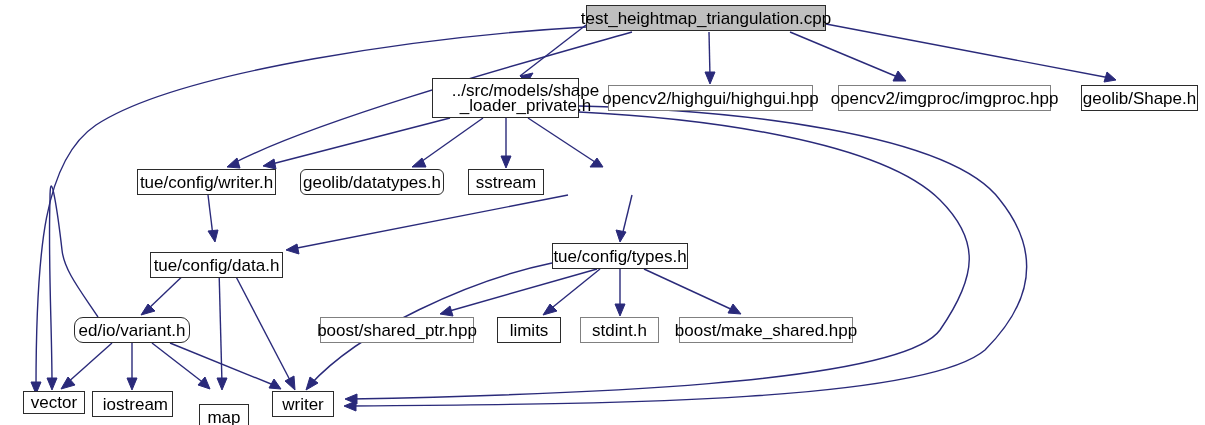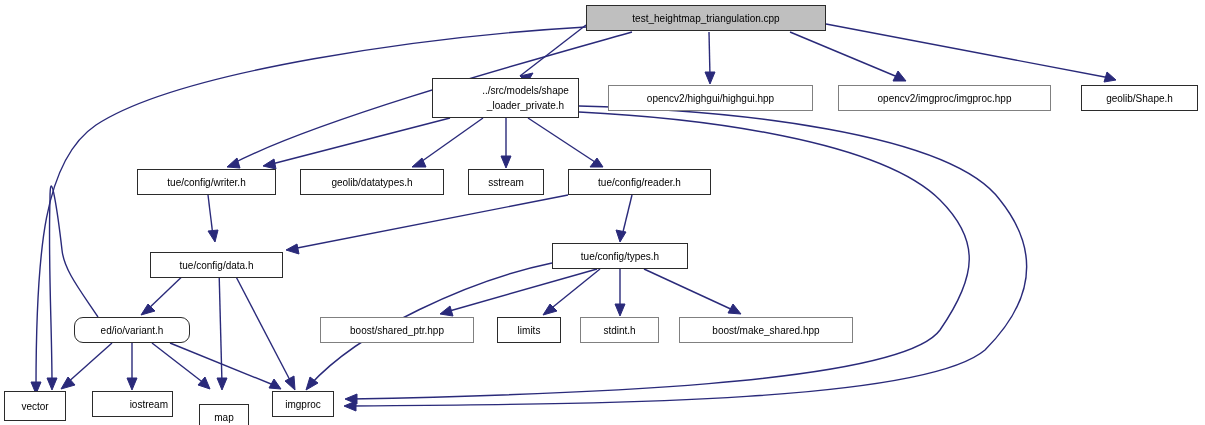--- a/index.html
+++ b/index.html
@@ -28,21 +28,21 @@
   .node {
     position: absolute;
     box-sizing: border-box;
     display: flex;
     align-items: center;
     justify-content: center;
     text-align: center;
     background: #ffffff;
     border: 1px solid #808080;
     color: #000000;
-    font-size: 10px;
+    font-size: 17px;
     line-height: 15px;
     white-space: pre-line;
     letter-spacing: 0px;
     z-index: 5;
   }
   .node.strong {
     border: 1px solid #2b2b2b;
   }
   .node.root {
     background: #bfbfbf;
@@ -115,27 +115,26 @@
       <path d="M 98,317 C 80,290 64,270 62,250 C 58,215 50,160 50,200 C 48,260 52,330 52,384" fill="none" stroke="#2a2a7a" stroke-width="1.4"></path>
       <path d="M 52,390 L 47,378 L 57,378 Z" fill="#2a2a7a" stroke="#2a2a7a" stroke-width="1"></path>
     </svg>
 <div class="node root" style="left: 586px; top: 5px; width: 240px; height: 26px;"><span class="node-label">test_heightmap_triangulation.cpp</span></div>
     <div class="node strong" style="left: 432px; top: 78px; width: 147px; height: 40px; padding-left: 40px;"><span class="node-label">../src/models/shape
 _loader_private.h</span></div>
     <div class="node" style="left: 608px; top: 85px; width: 205px; height: 26px;"><span class="node-label">opencv2/highgui/highgui.hpp</span></div>
     <div class="node" style="left: 838px; top: 85px; width: 213px; height: 26px;"><span class="node-label">opencv2/imgproc/imgproc.hpp</span></div>
     <div class="node strong" style="left: 1081px; top: 85px; width: 117px; height: 26px;"><span class="node-label">geolib/Shape.h</span></div>
     <div class="node strong" style="left: 137px; top: 169px; width: 139px; height: 26px;"><span class="node-label">tue/config/writer.h</span></div>
-    <div class="node strong" style="left: 300px; top: 169px; width: 144px; height: 26px;"><span class="node-label">geolib/datatypes.h</span></div>
+    <div class="node strong" style="left: 300px; top: 169px; width: 144px; height: 26px; border-radius: 6px;"><span class="node-label">geolib/datatypes.h</span></div>
     <div class="node strong" style="left: 468px; top: 169px; width: 76px; height: 26px;"><span class="node-label">sstream</span></div>
-    <div class="node strong" style="left: 568px; top: 169px; width: 143px; height: 26px;"><span class="node-label">tue/config/reader.h</span></div>
     <div class="node strong" style="left: 150px; top: 252px; width: 133px; height: 26px;"><span class="node-label">tue/config/data.h</span></div>
     <div class="node strong" style="left: 552px; top: 243px; width: 136px; height: 26px;"><span class="node-label">tue/config/types.h</span></div>
     <div class="node strong" style="left: 74px; top: 317px; width: 116px; height: 26px; border-radius: 9px;"><span class="node-label">ed/io/variant.h</span></div>
     <div class="node" style="left: 320px; top: 317px; width: 154px; height: 26px;"><span class="node-label">boost/shared_ptr.hpp</span></div>
     <div class="node strong" style="left: 497px; top: 317px; width: 64px; height: 26px;"><span class="node-label">limits</span></div>
     <div class="node" style="left: 580px; top: 317px; width: 79px; height: 26px;"><span class="node-label">stdint.h</span></div>
     <div class="node" style="left: 679px; top: 317px; width: 174px; height: 26px;"><span class="node-label">boost/make_shared.hpp</span></div>
-    <div class="node strong" style="left: 4px; top: 391px; width: 62px; height: 30px;"><span class="node-label">vector</span></div>
+    <div class="node strong" style="left: 23px; top: 391px; width: 62px; height: 23px;"><span class="node-label">vector</span></div>
     <div class="node strong" style="left: 92px; top: 391px; width: 81px; height: 26px; justify-content: flex-end;"><span class="node-label">iostream</span></div>
     <div class="node strong" style="left: 199px; top: 404px; width: 50px; height: 26px;"><span class="node-label">map</span></div>
-    <div class="node strong" style="left: 272px; top: 391px; width: 62px; height: 26px;"><span class="node-label">imgproc</span></div>
+    <div class="node strong" style="left: 272px; top: 391px; width: 62px; height: 26px;"><span class="node-label">writer</span></div>
   </div>
 
 </body></html>

